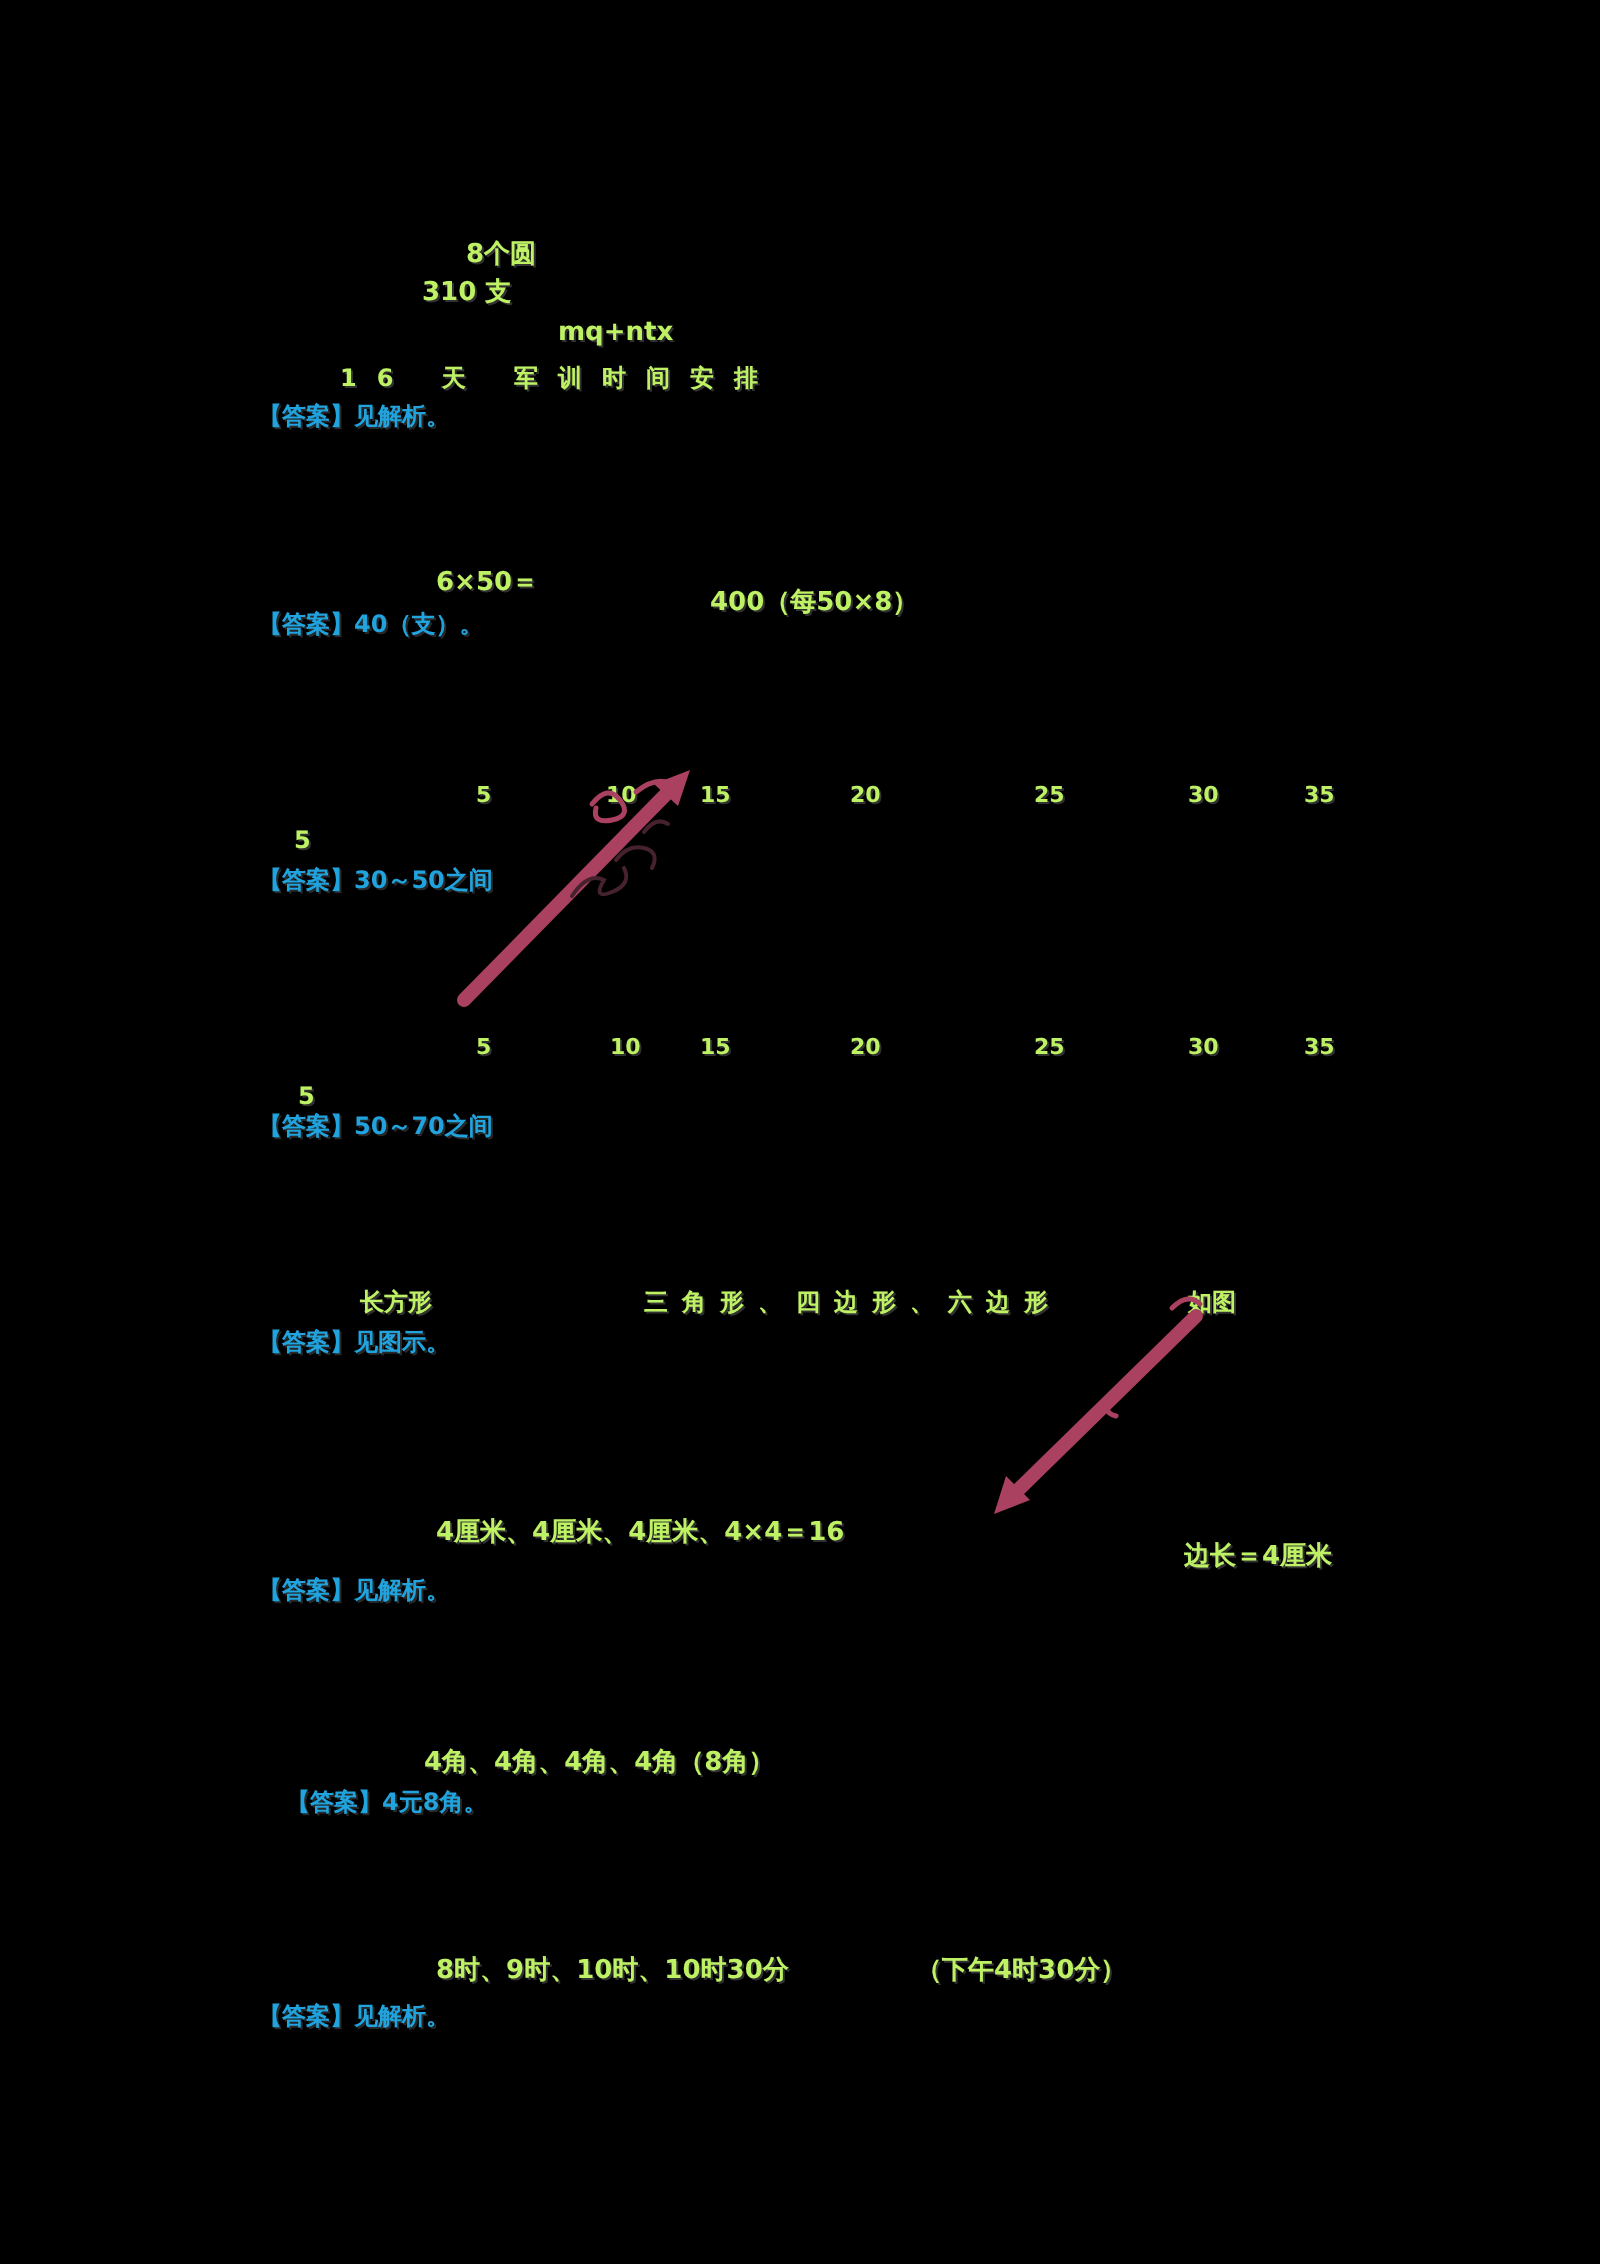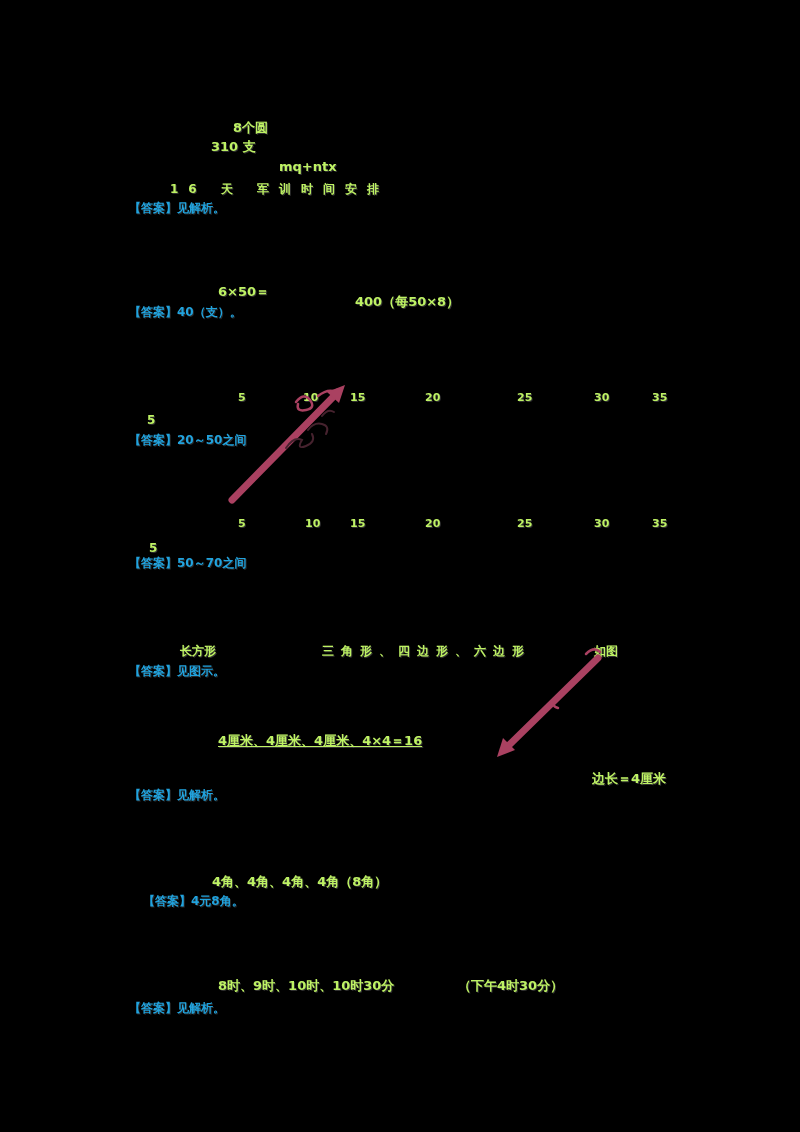--- a/index.html
+++ b/index.html
@@ -31,21 +31,21 @@
 <span class="txt cyan fs14" style="left:129px;top:306px;">【答案】40（支）。</span>
 
 <span class="txt red mark" style="left:238px;top:392px;">5</span>
 <span class="txt red mark" style="left:303px;top:392px;">10</span>
 <span class="txt red mark" style="left:350px;top:392px;">15</span>
 <span class="txt red mark" style="left:425px;top:392px;">20</span>
 <span class="txt red mark" style="left:517px;top:392px;">25</span>
 <span class="txt red mark" style="left:594px;top:392px;">30</span>
 <span class="txt red mark" style="left:652px;top:392px;">35</span>
 <span class="txt red fs12" style="left:147px;top:414px;">5</span>
-<span class="txt cyan fs14" style="left:129px;top:434px;">【答案】20～50之间</span>
+<span class="txt cyan fs14" style="left:129px;top:434px;">【答案】30～50之间</span>
 
 <svg class="arrow" style="left:0;top:0;" width="800" height="1132">
   <g fill="none" stroke-linecap="round" stroke="#aa4161">
     <path d="M232,500 L338,392" stroke-width="7"></path>
     <path d="M236,498 L330,402" stroke-width="3" opacity="0.7"></path>
     <path d="M296,402 q8,-10 14,-2 q6,8 -4,10 q-10,2 -8,-6" stroke-width="2.5"></path>
     <path d="M318,396 q10,-8 18,-4" stroke-width="2.5"></path>
   </g>
   <polygon points="345,385 327,392 339,403" fill="#aa4161"></polygon>
   <g fill="none" stroke-linecap="round" stroke-width="2" stroke="#46222e">
@@ -73,21 +73,21 @@
 <svg class="arrow" style="left:0;top:0;" width="800" height="1132">
   <g fill="none" stroke-linecap="round" stroke="#aa4161">
     <path d="M598,658 L506,748" stroke-width="7"></path>
     <path d="M594,662 L512,742" stroke-width="3" opacity="0.7"></path>
     <path d="M556,698 q-6,8 2,10" stroke-width="2.5"></path>
     <path d="M586,654 q8,-8 14,-2" stroke-width="2.5"></path>
   </g>
   <polygon points="497,757 515,750 503,738" fill="#aa4161"></polygon>
 </svg>
 
-<span class="txt red fs13" style="left:218px;top:734px;text-decoration:underline;">4厘米、4厘米、4厘米、4×4＝16</span>
+<span class="txt red fs13" style="left:218px;top:760px;">4厘米、4厘米、4厘米、4×4＝16</span>
 <span class="txt red fs13" style="left:592px;top:772px;">边长＝4厘米</span>
 <span class="txt cyan fs14" style="left:129px;top:789px;">【答案】见解析。</span>
 
 <span class="txt red fs13" style="left:212px;top:875px;">4角、4角、4角、4角（8角）</span>
 <span class="txt cyan fs14" style="left:143px;top:895px;">【答案】4元8角。</span>
 
 <span class="txt red fs13" style="left:218px;top:979px;text-align:right;">8时、9时、10时、10时30分</span>
 <span class="txt red fs13" style="left:458px;top:979px;">（下午4时30分）</span>
 <span class="txt cyan fs14" style="left:129px;top:1002px;">【答案】见解析。</span>
 

